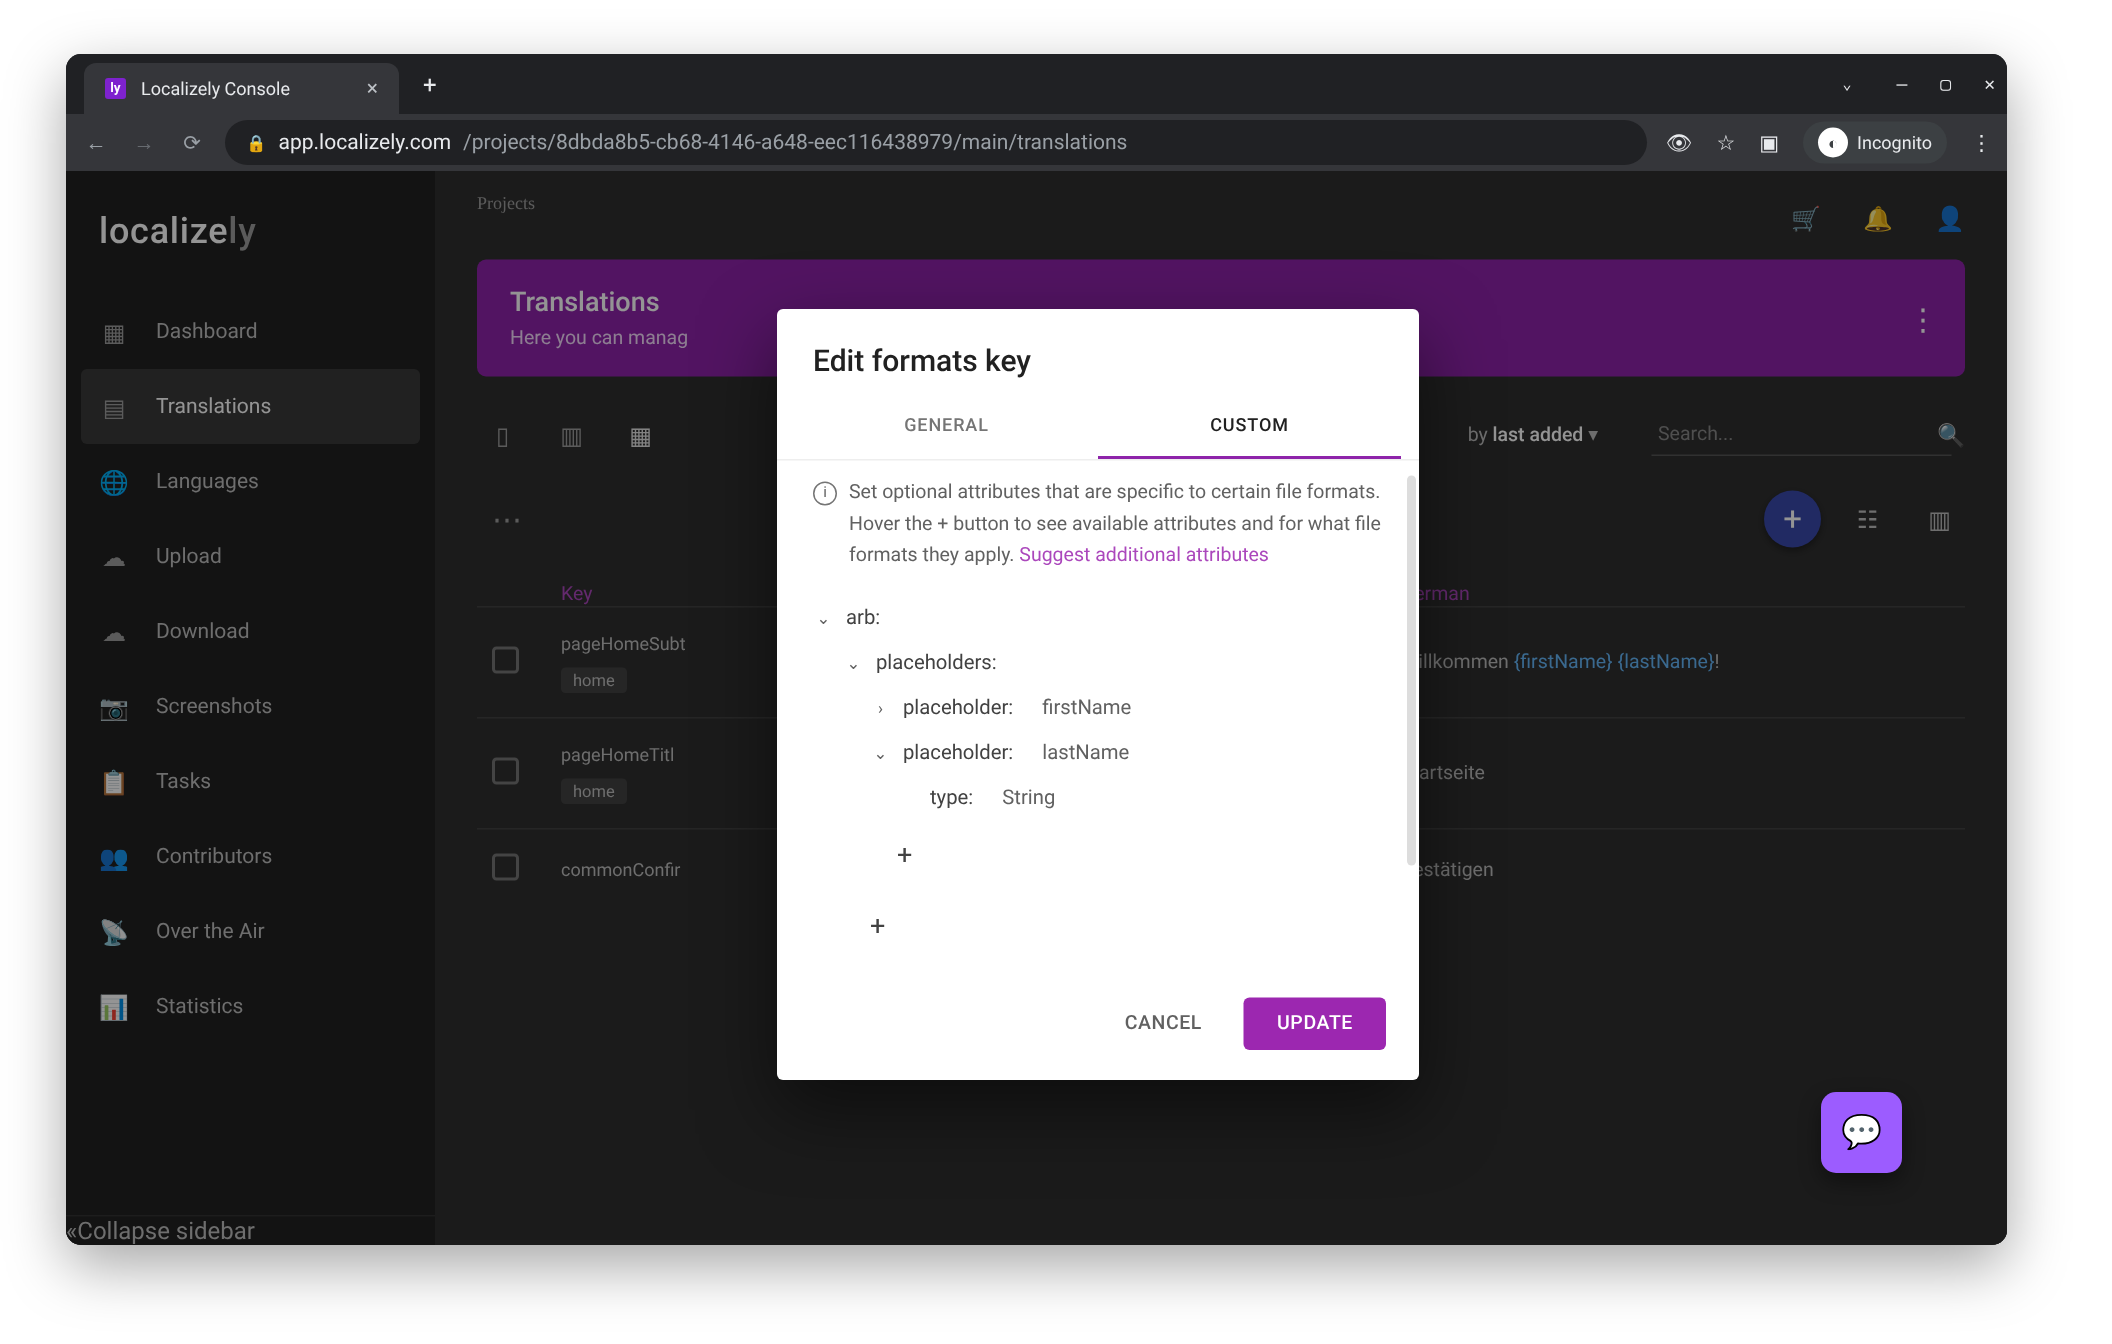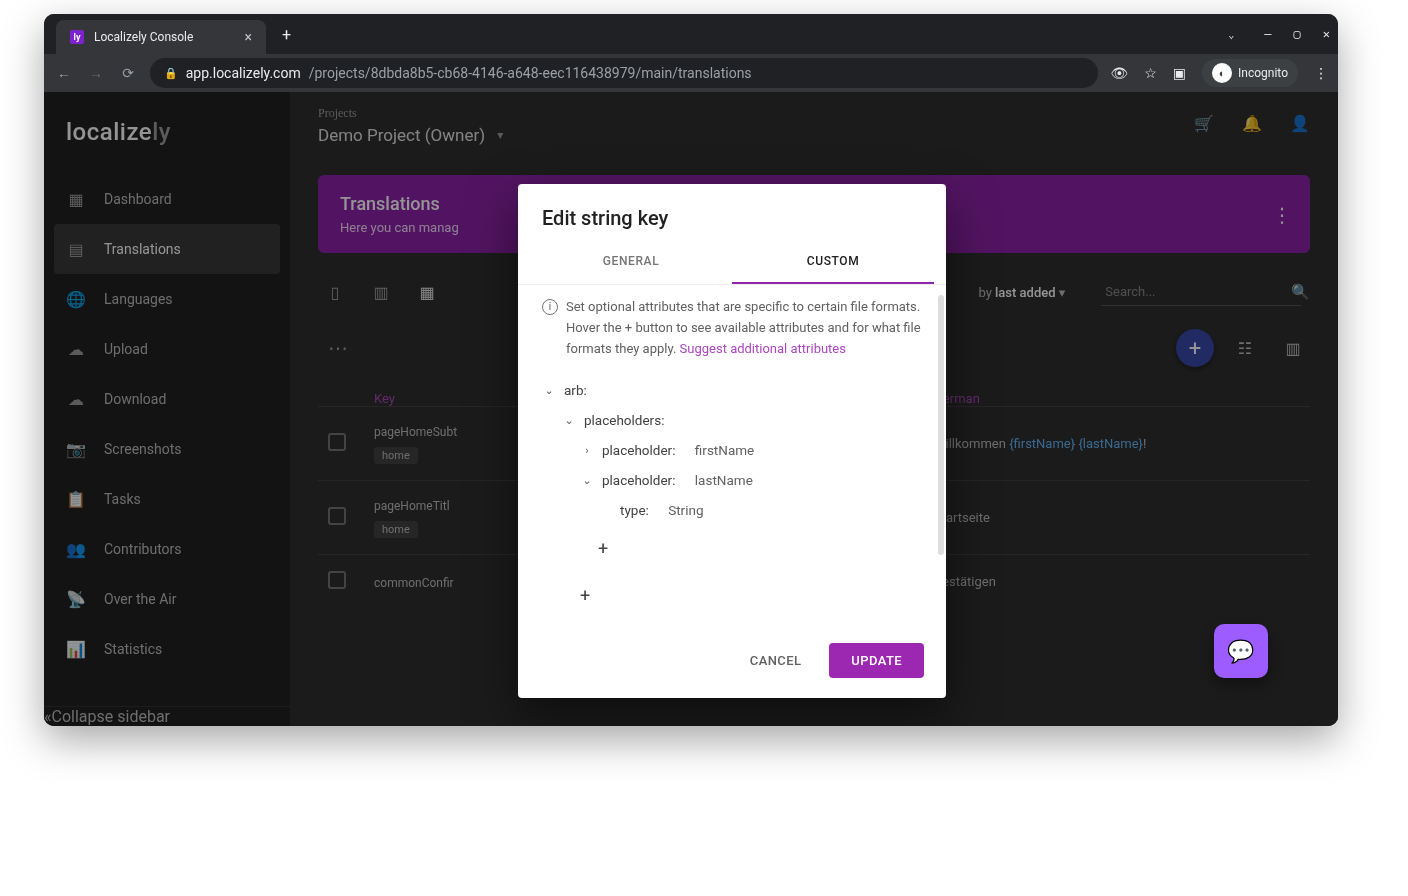--- a/index.html
+++ b/index.html
@@ -1,17 +1,17 @@
 <!DOCTYPE html>
 <html><head>
 <meta charset="utf-8">
 <style>
 * { margin:0; padding:0; box-sizing:border-box; font-family:-apple-system,BlinkMacSystemFont,"Segoe UI",Roboto,sans-serif; }
 body { background:#fff; width:1408px; height:896px; position:relative; overflow:hidden; }
-.window { position:absolute; left:44px; top:14px; width:1294px; height:712px; background:#202124; border-radius:10px; overflow:hidden; box-shadow:0 14px 40px rgba(0,0,0,.35); }
+.window { position:absolute; left:44px; top:36px; width:1294px; height:794px; background:#202124; border-radius:10px; overflow:hidden; box-shadow:0 14px 40px rgba(0,0,0,.35); }
 
 
 .titlebar { height:40px; background:#202124; display:flex; align-items:center; position:relative; }
 .tab { height:34px; margin-left:12px; margin-top:6px; padding:0 14px; background:#35363a; border-radius:8px 8px 0 0; display:flex; align-items:center; gap:10px; font-size:12px; color:#e8eaed; min-width:210px; }
 .tab .favicon { width:14px; height:14px; background:#7e22ce; display:inline-block; border-radius:2px; font-size:9px; line-height:14px; text-align:center; color:#fff; font-weight:bold; }
 .tab .close { margin-left:auto; font-size:14px; color:#bdc1c6; cursor:pointer; }
 .newtab { margin-left:8px; color:#e8eaed; font-size:16px; padding:4px 8px; cursor:pointer; }
 .winctrls { position:absolute; right:8px; top:0; height:40px; display:flex; align-items:center; gap:22px; color:#e8eaed; font-size:12px; }
 .winctrls span { cursor:pointer; font-family:monospace; }
 .winctrls .chev { font-size:10px; margin-right:8px; }
@@ -193,24 +193,20 @@
         <div class="item">
             <span class="ico">📊</span>
             <span>Statistics</span>
           </div>
       </div>
       <div class="item collapse"><span class="ico">«</span><span>Collapse sidebar</span></div>
     </div>
 
     <div class="main">
       <div class="crumb">Projects</div>
-      <div class="proj-row">
-        <h2>Demo Project (Owner)</h2>
-        <span class="dd">▾</span>
-      </div>
       <div class="topicons">
         <span>🛒</span>
         <span>🔔</span>
         <span>👤</span>
       </div>
 
       <div class="banner">
         <h3>Translations</h3>
         <p>Here you can manag</p>
         <span class="kebab">⋮</span>
@@ -251,21 +247,21 @@
       <div class="trow">
         <div class="cb"><span></span></div>
         <div class="keycell"><span>commonConfir</span></div>
         <div class="val">Bestätigen</div>
       </div>
     </div>
   </div>
 
   <div class="scrim"></div>
   <div class="dialog">
-    <h1>Edit string key</h1>
+    <h1>Edit formats key</h1>
     <div class="dtabs">
       <div class="dt">GENERAL</div>
       <div class="dt active">CUSTOM</div>
     </div>
     <div class="dbody">
       <div class="info">
         <span class="iico">i</span>
         <div><span>Set optional attributes that are specific to certain file formats. Hover the + button to see available attributes and for what file formats they apply. </span><a href="#">Suggest additional attributes</a></div>
       </div>
       <div class="tree">

